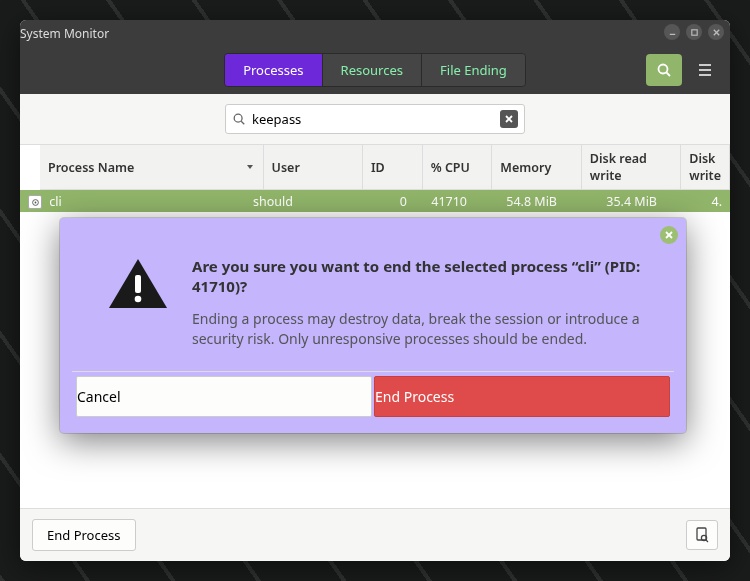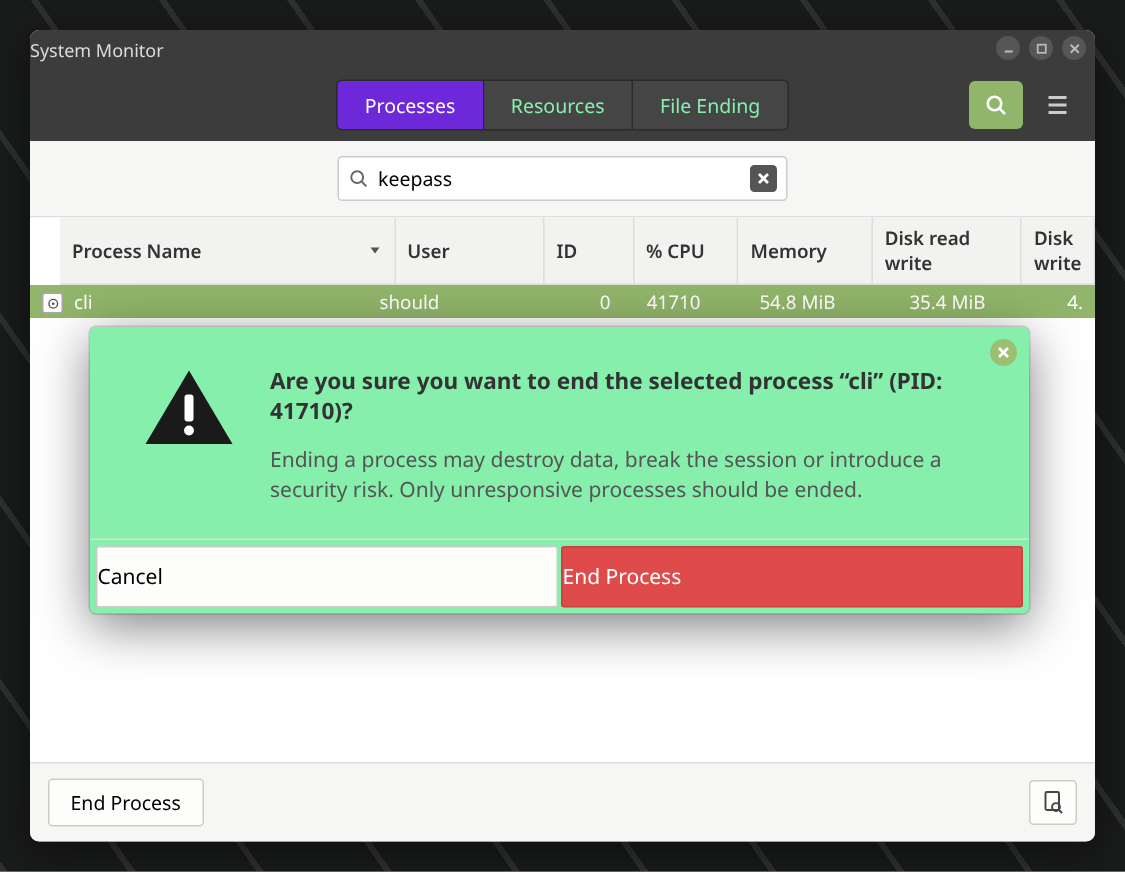--- a/index.html
+++ b/index.html
@@ -67,22 +67,22 @@
   .footer {
     border-top:1px solid #ddd; padding:10px 12px; display:flex; align-items:center; justify-content:space-between; background:#f6f6f4;
   }
   .footer .btn {
     padding:6px 14px; background:#fdfdfc; border:1px solid #ccc; border-radius:3px; font-size:13px;
   }
 
   
   .dialog {
     position:absolute; left:60px; right:64px; top:218px;
-    background:#86efac; border-radius:4px; box-shadow:0 8px 34px rgba(0,0,0,.5),0 0 0 1px rgba(0,0,0,.15);
-    padding: 0;
+    background:#c4b5fd; border-radius:4px; box-shadow:0 8px 34px rgba(0,0,0,.5),0 0 0 1px rgba(0,0,0,.15);
+    padding: 12px;
   }
   .dialog .close { position:absolute; right:8px; top:8px; width:18px;height:18px;border-radius:50%;background:#9cbf72;color:#fff;display:flex;align-items:center;justify-content:center;font-size:11px; }
   .dialog .body { display:flex; gap:22px; padding:26px 28px 22px 34px; }
   .warn-icon svg { width:64px; height:56px; }
   .dialog h2 { font-size:15px; font-weight:700; color:#333; margin-bottom:12px; line-height:1.35; }
   .dialog p { font-size:14px; color:#555; line-height:1.45; }
   .dialog .btnrow { display:flex; border-top:1px solid #ddd; }
   .dialog .dbtn { flex:1; padding:10px 0; font-size:14px; cursor:pointer; }
   .cancel { background:#fdfdfc; border:1px solid #ccc; margin:4px 1px 4px 4px; border-radius:2px; }
   .end { background:#de4b4a; color:#fff; border:1px solid #c93f3e; margin:4px 4px 4px 1px; border-radius:2px; }

